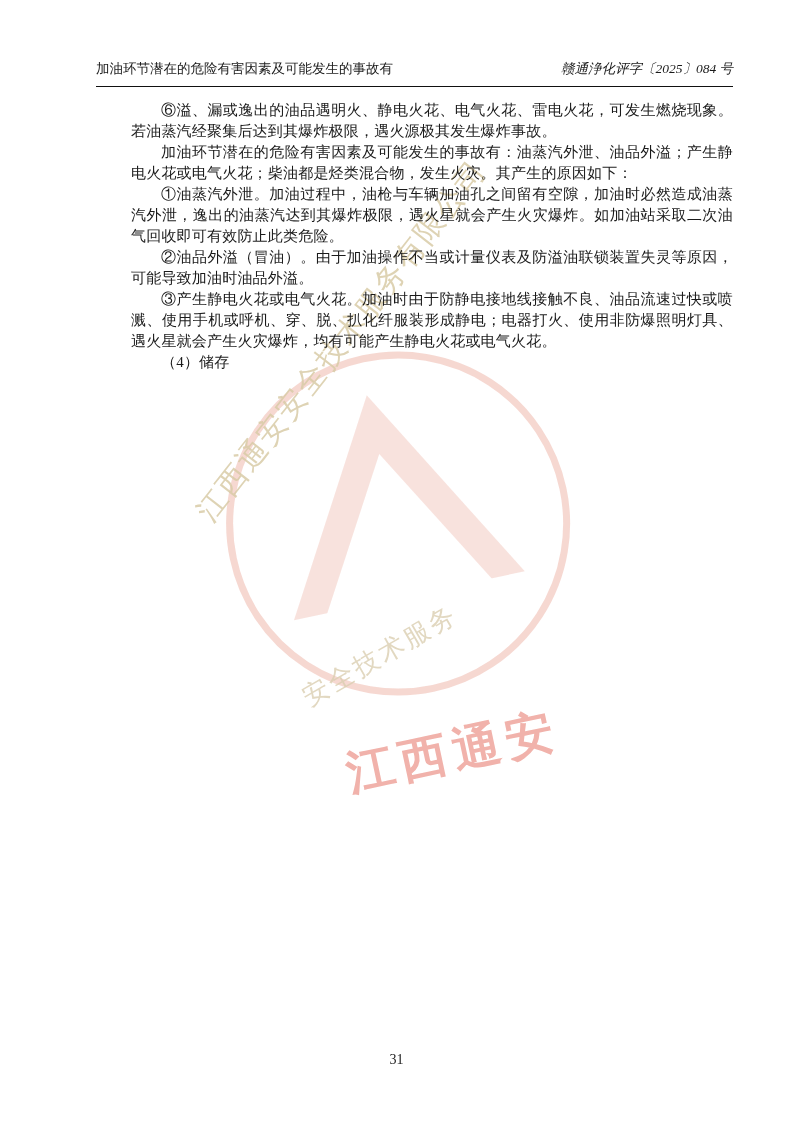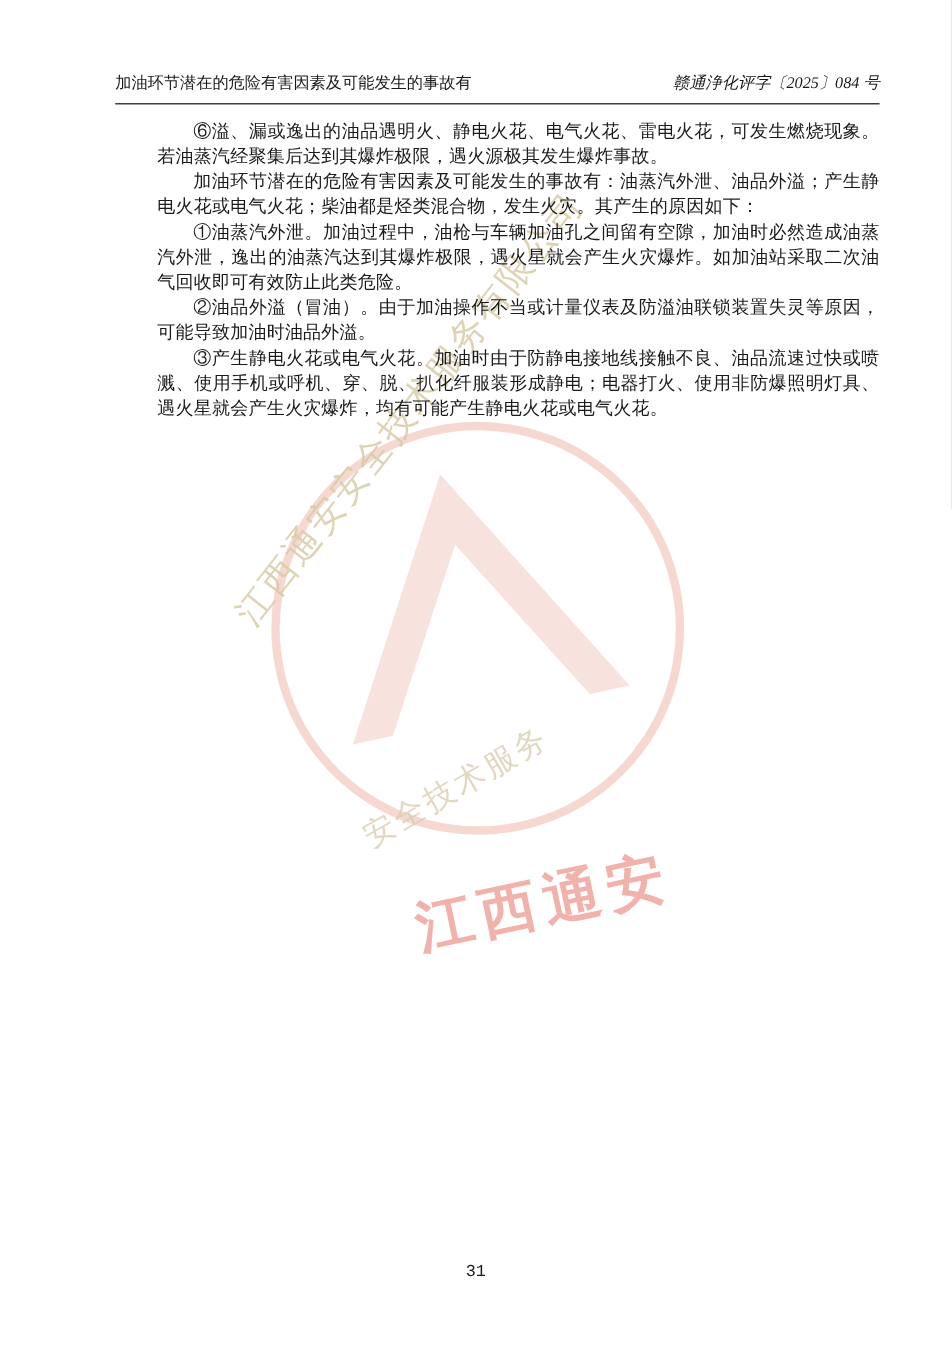--- a/index.html
+++ b/index.html
@@ -151,21 +151,20 @@
 
   
   .footer {
     position: absolute;
     left: 0;
     right: 0;
     top: 1052px;
     text-align: center;
     font-size: 14px;
     z-index: 10;
-    font-family: Liberation Mono, monospace;
   }
 </style>
 </head>
 <body>
 
 <div class="page">
 
   <div class="watermark">
     <div class="wm-inner">
       <div class="wm-ring"></div>
@@ -184,19 +183,20 @@
     <div class="header-right">赣通浄化评字〔2025〕084 号</div>
   </div>
   <div class="header-rule"></div>
 
   <div class="content">
     <p>⑥溢、漏或逸出的油品遇明火、静电火花、电气火花、雷电火花，可发生燃烧现象。若油蒸汽经聚集后达到其爆炸极限，遇火源极其发生爆炸事故。</p>
     <p>加油环节潜在的危险有害因素及可能发生的事故有：油蒸汽外泄、油品外溢；产生静电火花或电气火花；柴油都是烃类混合物，发生火灾。其产生的原因如下：</p>
     <p>①油蒸汽外泄。加油过程中，油枪与车辆加油孔之间留有空隙，加油时必然造成油蒸汽外泄，逸出的油蒸汽达到其爆炸极限，遇火星就会产生火灾爆炸。如加油站采取二次油气回收即可有效防止此类危险。</p>
     <p>②油品外溢（冒油）。由于加油操作不当或计量仪表及防溢油联锁装置失灵等原因，可能导致加油时油品外溢。</p>
     <p>③产生静电火花或电气火花。加油时由于防静电接地线接触不良、油品流速过快或喷溅、使用手机或呼机、穿、脱、扒化纤服装形成静电；电器打火、使用非防爆照明灯具、遇火星就会产生火灾爆炸，均有可能产生静电火花或电气火花。</p>
+    <p>（4）储存</p>
   </div>
 
   <div class="footer">
     <span>31</span>
   </div>
 
 </div>
 
 </body></html>

